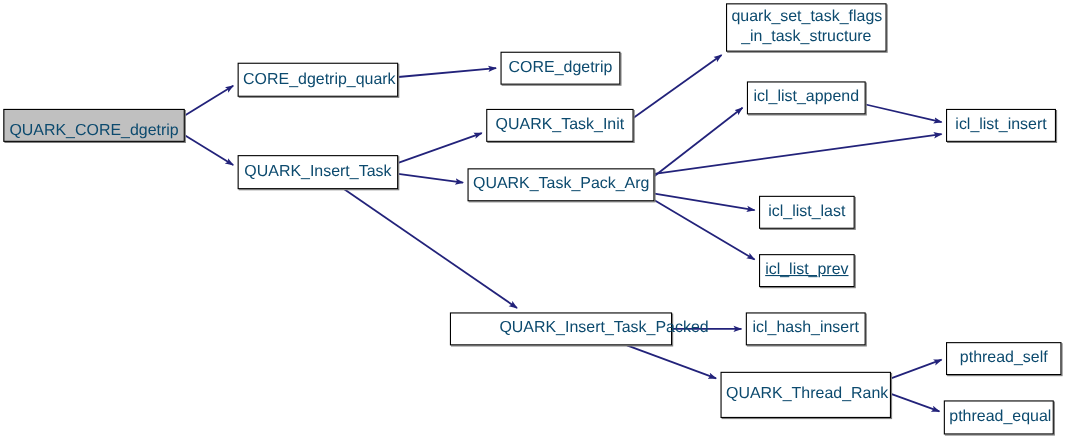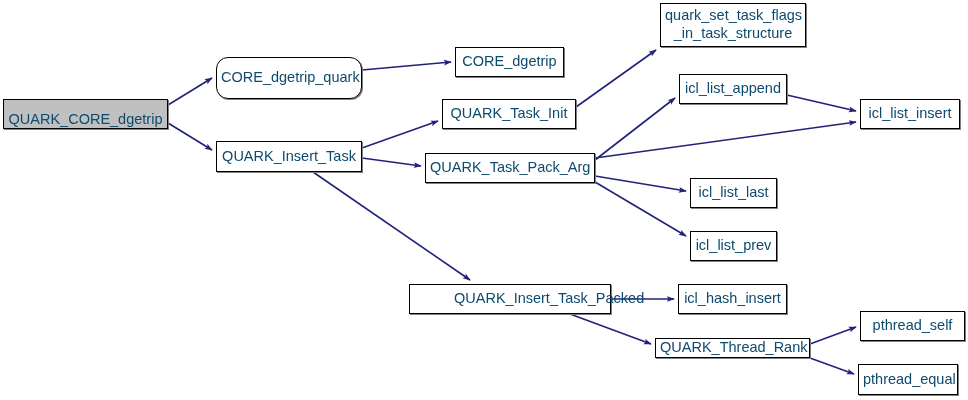--- a/index.html
+++ b/index.html
@@ -80,31 +80,31 @@
         <path d="M787,95 L856,111" fill="none" stroke="#22227a" stroke-width="1.6" marker-end="url(#arrow)"></path>
         <path d="M611,299 L674,299" fill="none" stroke="#22227a" stroke-width="1.6" marker-end="url(#arrow)"></path>
         <path d="M570,314 L651,344" fill="none" stroke="#22227a" stroke-width="1.6" marker-end="url(#arrow)"></path>
         <path d="M810,344 L856,327" fill="none" stroke="#22227a" stroke-width="1.6" marker-end="url(#arrow)"></path>
         <path d="M810,358 L854,374" fill="none" stroke="#22227a" stroke-width="1.6" marker-end="url(#arrow)"></path>
       </g>
   </svg>
 
   <div id="nodes-group">
       <div class="node current" style="left: 3px; top: 99px; width: 165px; height: 30px; align-items: flex-end;"><span class="node-label">QUARK_CORE_dgetrip</span></div>
-      <div class="node" style="left: 216px; top: 57px; width: 146px; height: 42px; border-radius: 12px;"><span class="node-label">CORE_dgetrip_quark</span></div>
+      <div class="node" style="left: 216px; top: 57px; width: 146px; height: 31px;"><span class="node-label">CORE_dgetrip_quark</span></div>
       <div class="node" style="left: 216px; top: 141px; width: 146px; height: 31px;"><span class="node-label">QUARK_Insert_Task</span></div>
       <div class="node" style="left: 455px; top: 47px; width: 109px; height: 30px;"><span class="node-label">CORE_dgetrip</span></div>
       <div class="node" style="left: 442px; top: 99px; width: 134px; height: 30px; justify-content: center;"><span class="node-label">QUARK_Task_Init</span></div>
       <div class="node" style="left: 425px; top: 153px; width: 170px; height: 30px; justify-content: flex-end;"><span class="node-label">QUARK_Task_Pack_Arg</span></div>
       <div class="node" style="left: 409px; top: 284px; width: 202px; height: 30px; padding-left: 40px;"><span class="node-label">QUARK_Insert_Task_Packed</span></div>
       <div class="node two-line" style="left: 660px; top: 3px; width: 146px; height: 44px;"><span class="node-label">quark_set_task_flags
 _in_task_structure</span></div>
       <div class="node" style="left: 679px; top: 74px; width: 108px; height: 30px;"><span class="node-label">icl_list_append</span></div>
       <div class="node" style="left: 860px; top: 99px; width: 100px; height: 30px;"><span class="node-label">icl_list_insert</span></div>
       <div class="node" style="left: 690px; top: 178px; width: 87px; height: 30px;"><span class="node-label">icl_list_last</span></div>
-      <div class="node" style="left: 690px; top: 231px; width: 87px; height: 30px;"><span class="node-label">icl_list_prev</span></div>
+      <div class="node" style="left: 690px; top: 231px; width: 87px; height: 30px; text-decoration: underline;"><span class="node-label">icl_list_prev</span></div>
       <div class="node" style="left: 678px; top: 284px; width: 109px; height: 30px; align-items: center;"><span class="node-label">icl_hash_insert</span></div>
-      <div class="node" style="left: 655px; top: 338px; width: 155px; height: 20px;"><span class="node-label">QUARK_Thread_Rank</span></div>
+      <div class="node" style="left: 655px; top: 338px; width: 155px; height: 42px;"><span class="node-label">QUARK_Thread_Rank</span></div>
       <div class="node" style="left: 860px; top: 311px; width: 105px; height: 30px;"><span class="node-label">pthread_self</span></div>
       <div class="node" style="left: 858px; top: 364px; width: 100px; height: 31px;"><span class="node-label">pthread_equal</span></div>
     </div>
 
 </div>
 
 </body></html>

